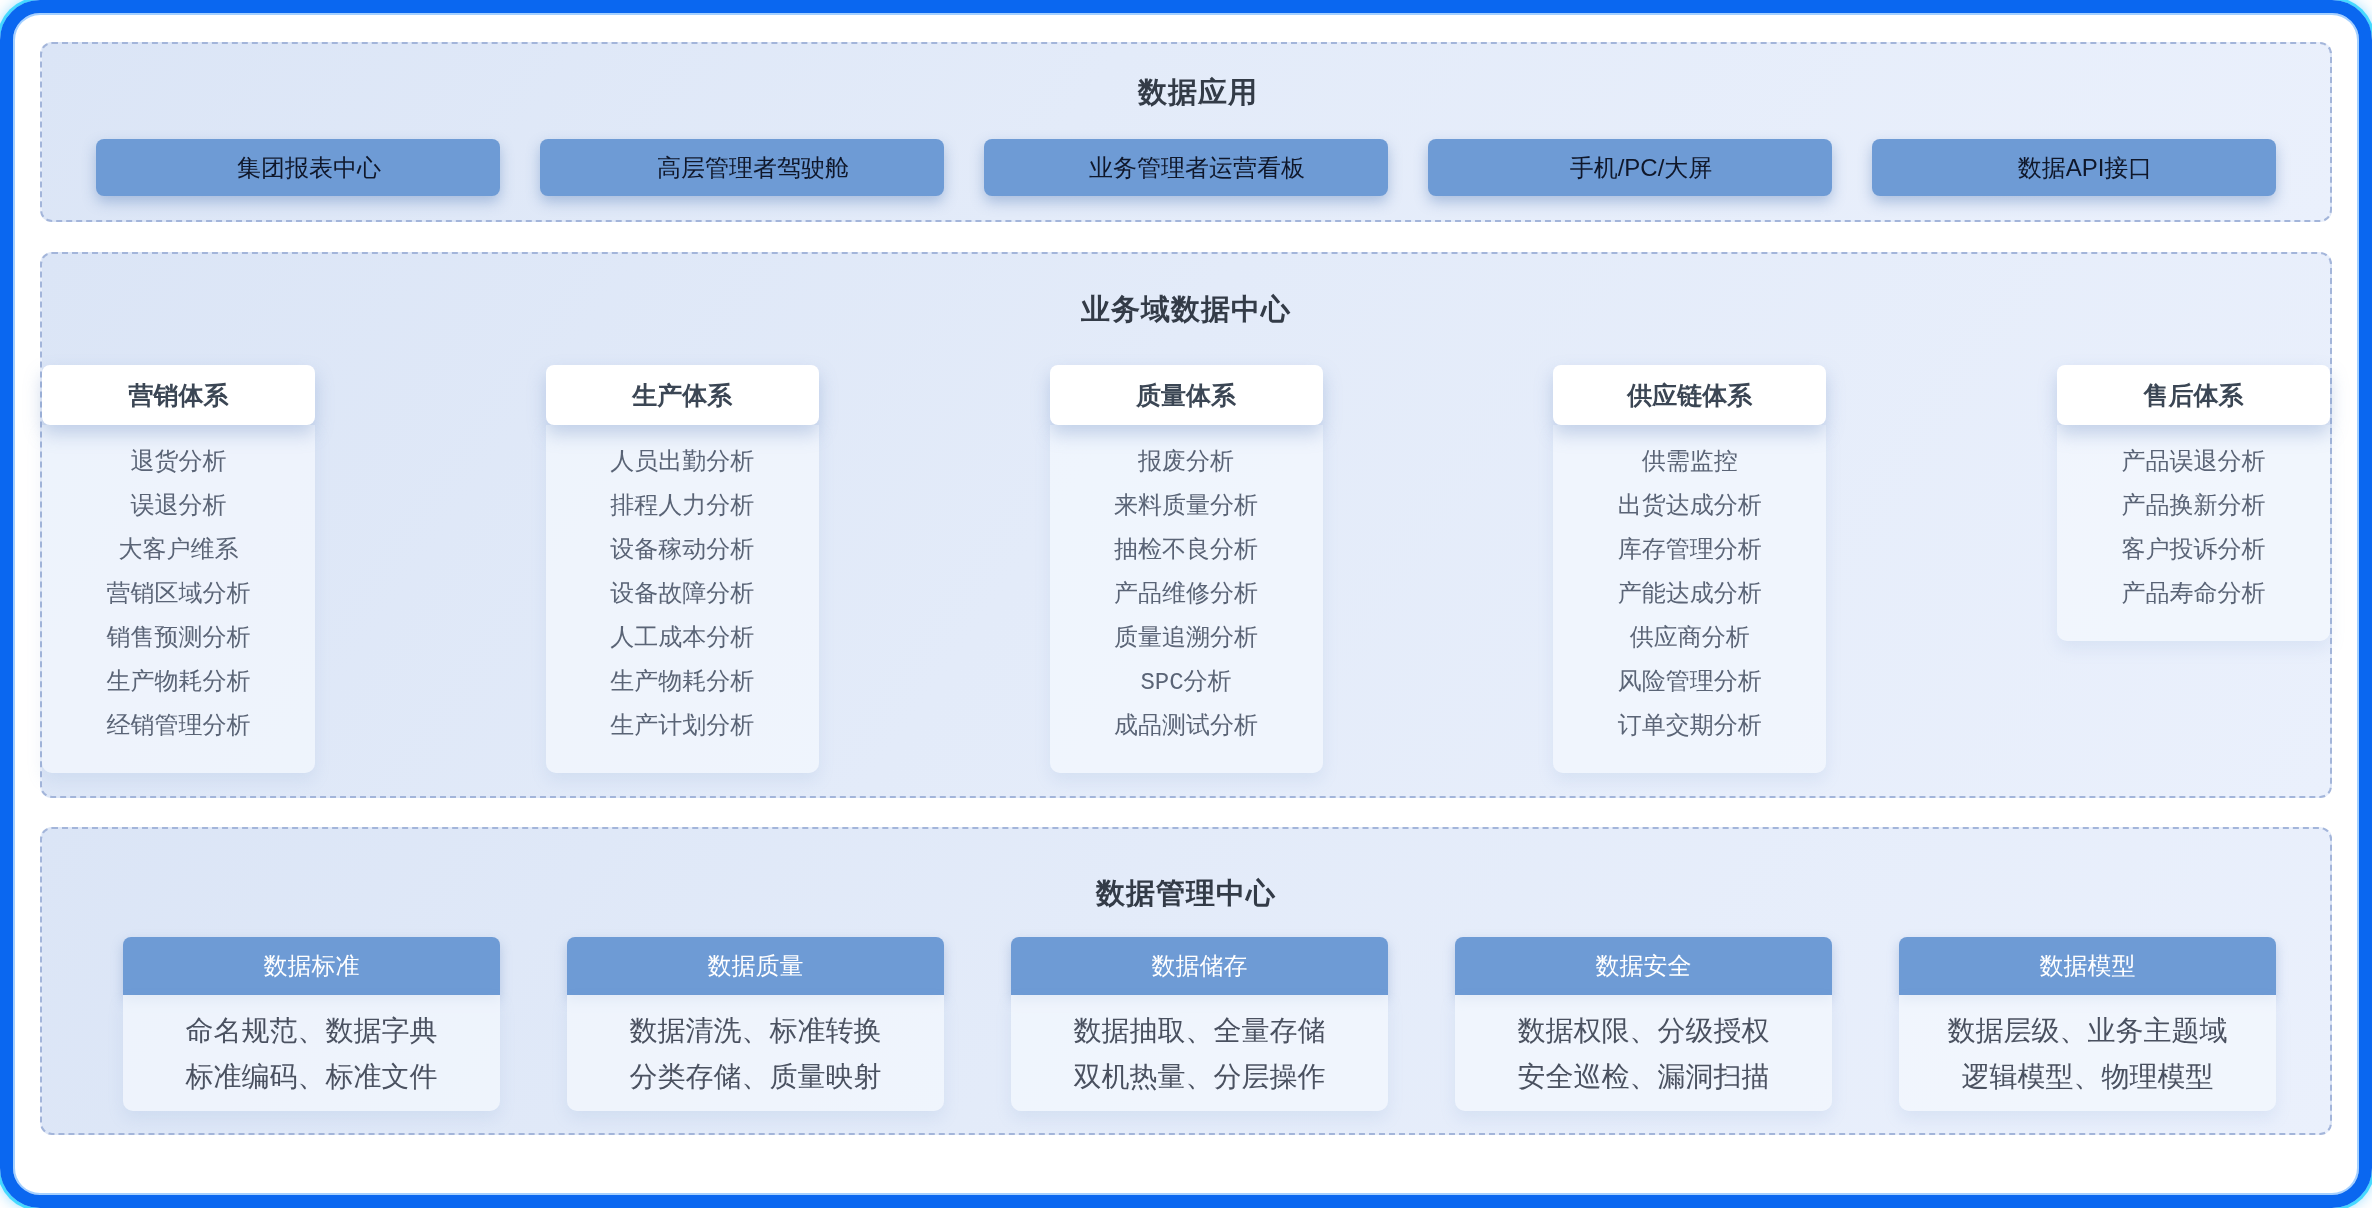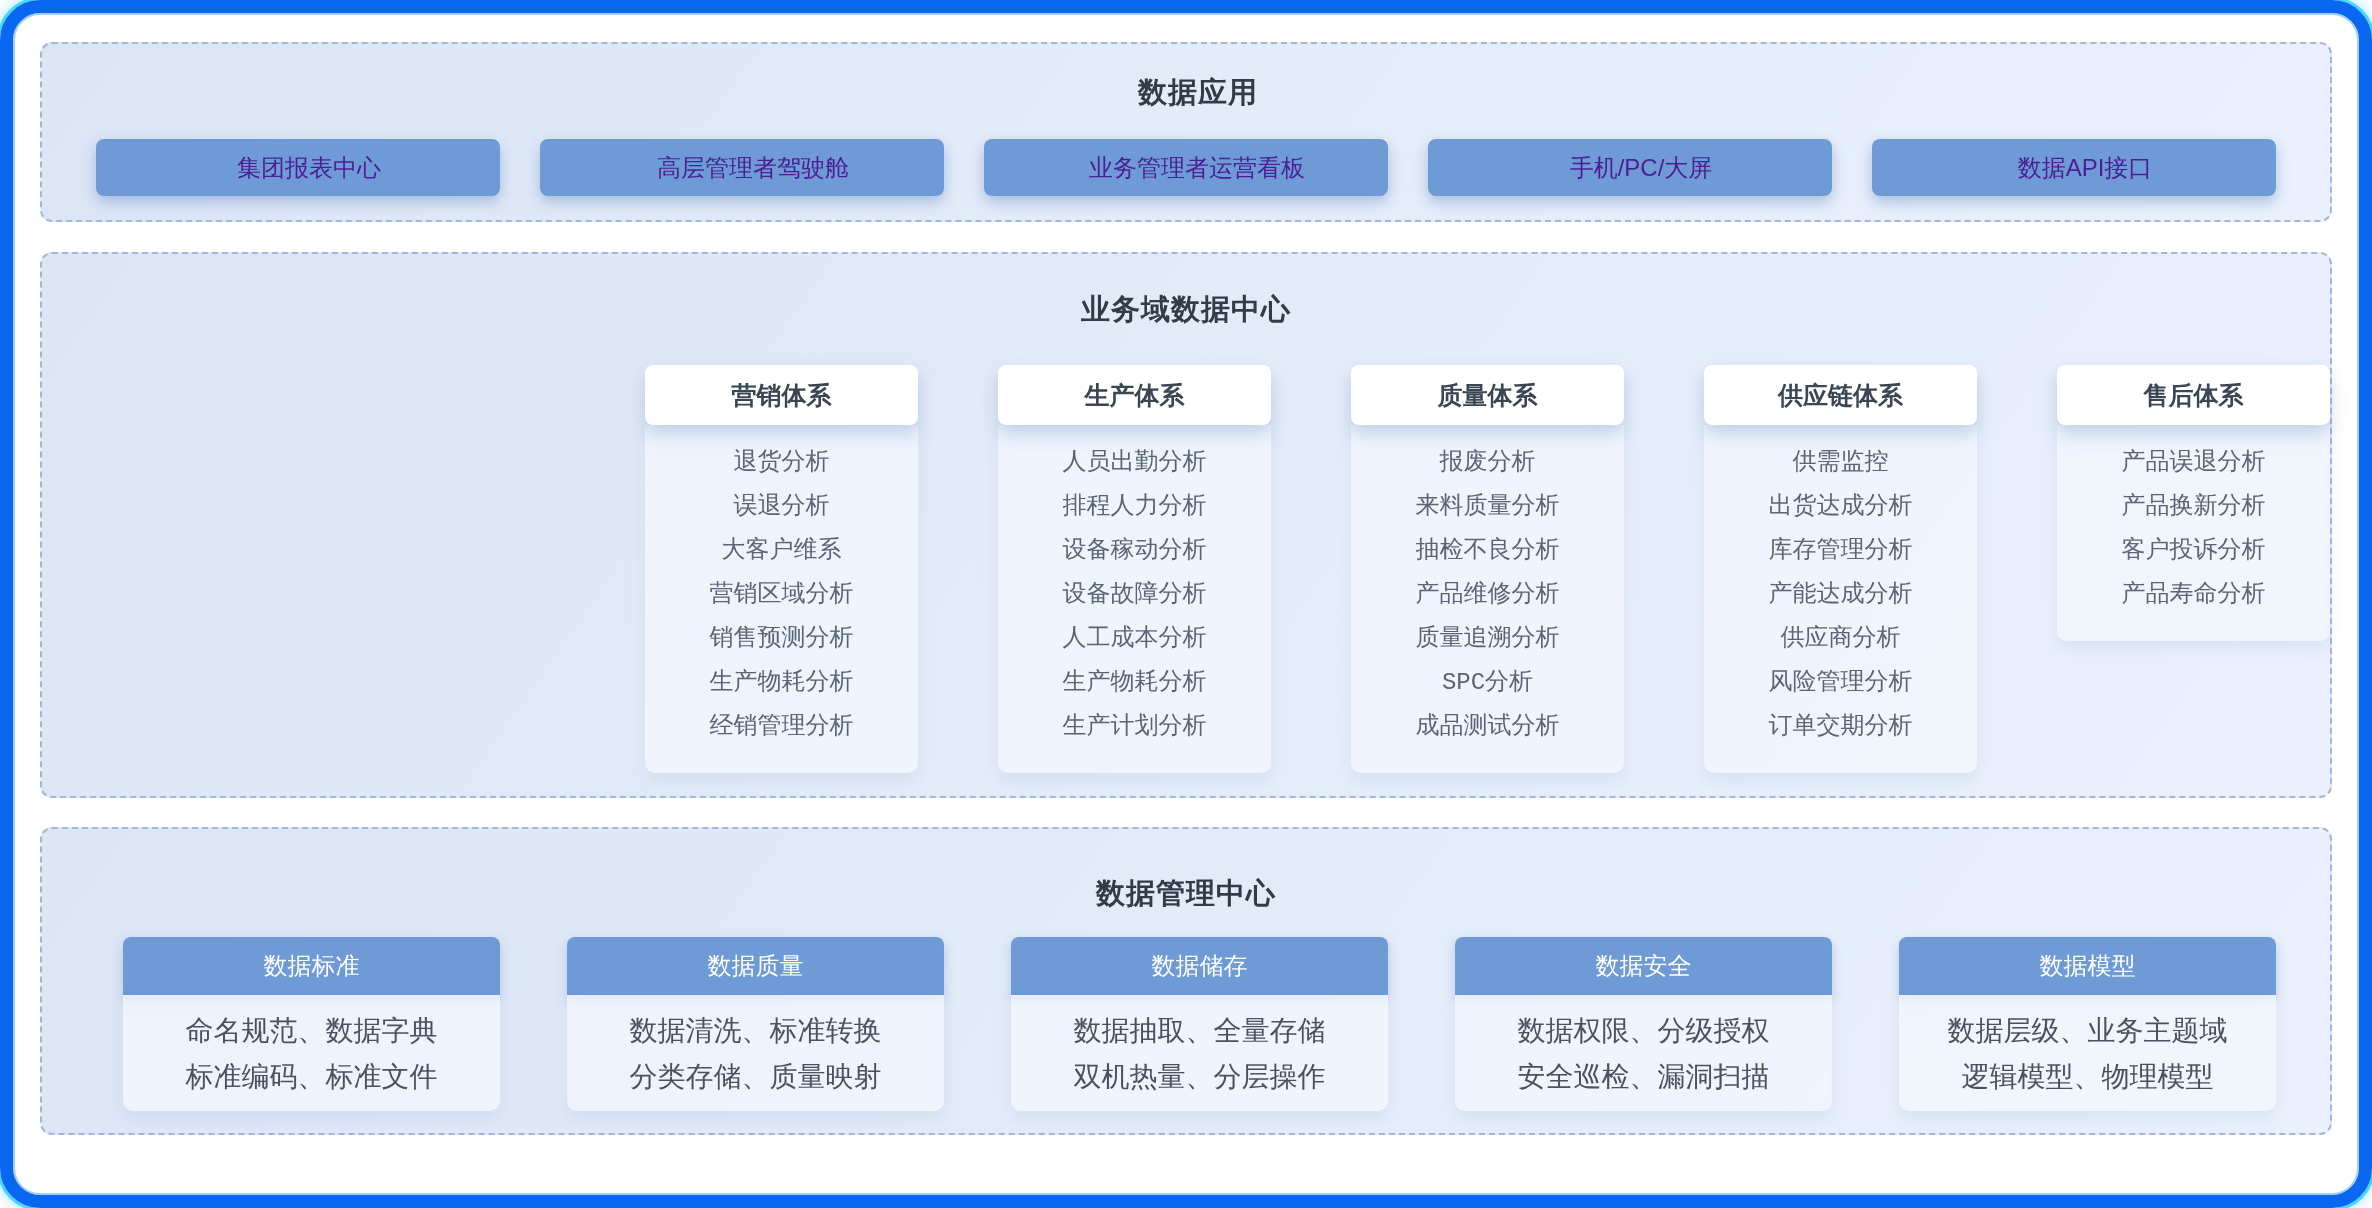--- a/index.html
+++ b/index.html
@@ -40,30 +40,30 @@
   .panel-apps .panel-title { padding-top: 29px; padding-left: 24px; }
   .panel-business .panel-title { padding-top: 36px; }
   .panel-mgmt .panel-title { padding-top: 45px; }
 
   
   .btn-row {
     display: flex; justify-content: center; gap: 40px; margin-top: 26px;
   }
   .app-btn {
     width: 404px; height: 57px; border-radius: 8px;
-    background: #6e9bd5; color: #4c1d95; font-size: 24px;
+    background: #6e9bd5; color: #0f172a; font-size: 24px;
     display: flex; align-items: center; justify-content: center;
     box-shadow: 0 6px 14px rgba(96, 132, 188, 0.45);
     cursor: pointer;
     padding-left: 22px;
   }
 
   
   .col-row {
-    display: flex; justify-content: flex-end; gap: 80px; margin-top: 35px;
+    display: flex; justify-content: space-between; gap: 80px; margin-top: 35px;
     align-items: flex-start;
   }
   .biz-col { width: 273px; }
   .col-header {
     height: 60px; background: #ffffff; border-radius: 8px;
     display: flex; align-items: center; justify-content: center;
     font-size: 25px; font-weight: bold; color: #3b4654;
     box-shadow: 0 9px 18px rgba(108, 140, 196, 0.35);
     position: relative; z-index: 2;
   }

